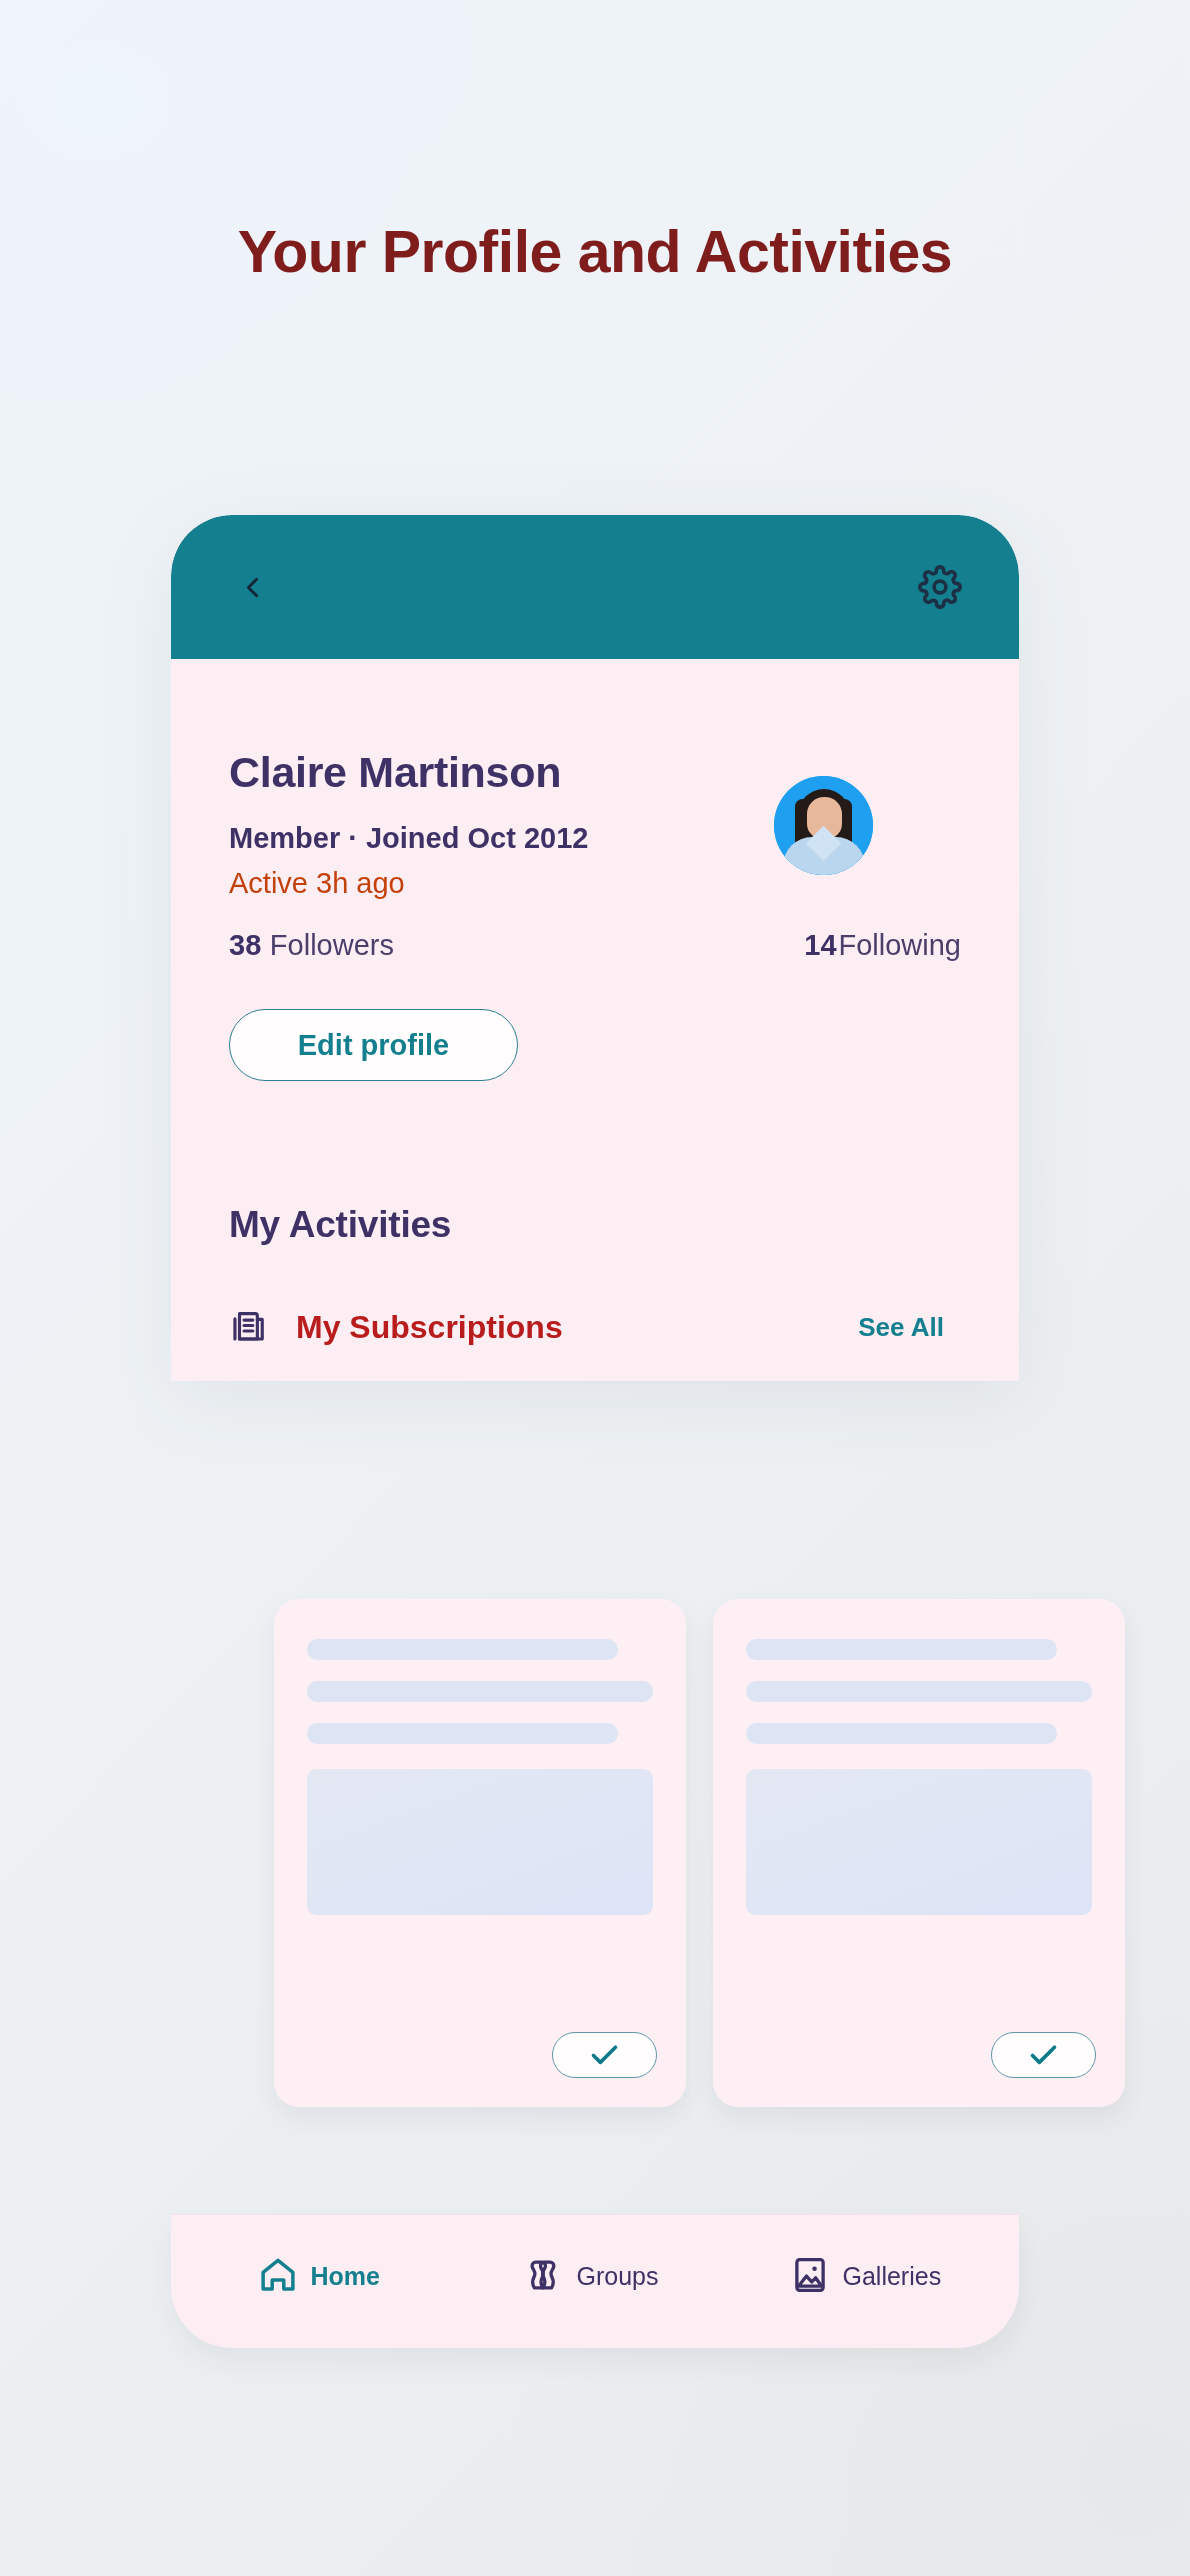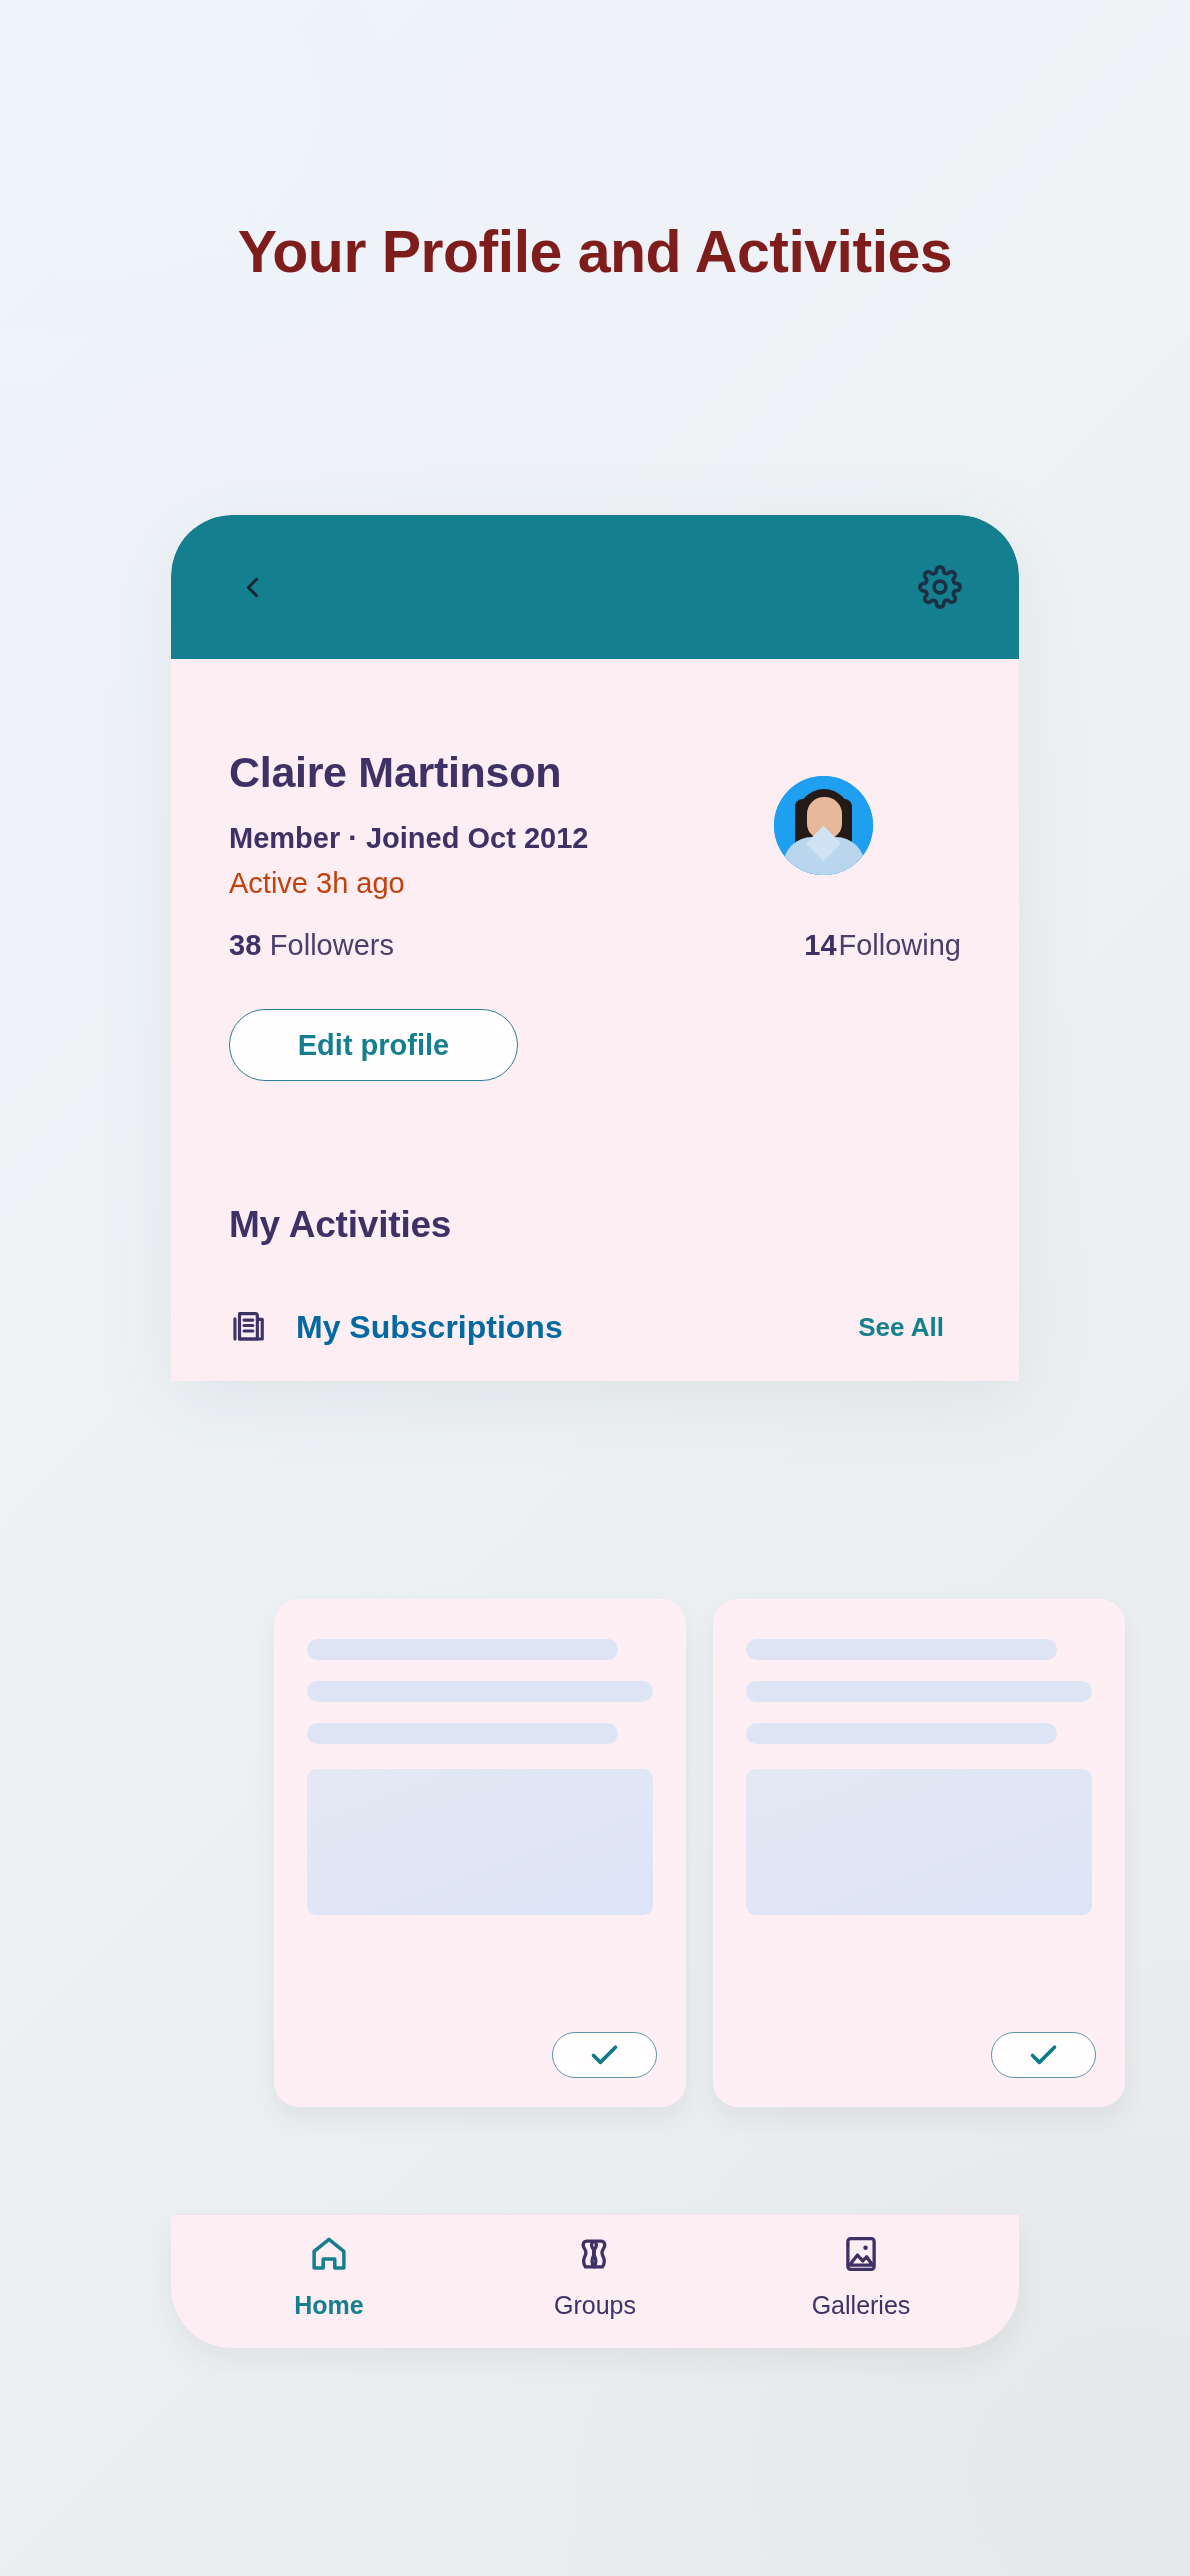--- a/index.html
+++ b/index.html
@@ -195,21 +195,21 @@
 
   .subs-row {
     margin-top: 58px;
     display: flex;
     align-items: center;
   }
   .subs-left { display: flex; align-items: center; gap: 25px; flex: 1; }
   .subs-label {
     font-size: 32px;
     font-weight: 700;
-    color: #0369a1;
+    color: #b91c1c;
   }
   .see-all {
     font-size: 26px;
     font-weight: 700;
     color: #14808f;
     cursor: pointer;
     padding-right: 17px;
   }
 
   
@@ -269,21 +269,21 @@
     border-top: 1px solid #f3e2e9;
     border-radius: 0 0 61px 61px;
     display: flex;
     align-items: center;
     justify-content: space-around;
     padding: 0 25px 9.6px 25px;
     box-shadow: 0 13.4px 29px rgba(40,50,70,0.06);
   }
   .nav-item {
     display: flex;
-    flex-direction: column;
+    flex-direction: row;
     align-items: center;
     gap: 11.5px;
     cursor: pointer;
     width: 144px;
   }
   .nav-label {
     font-size: 25px;
     color: #3d3166;
   }
   .nav-item.active .nav-label {

